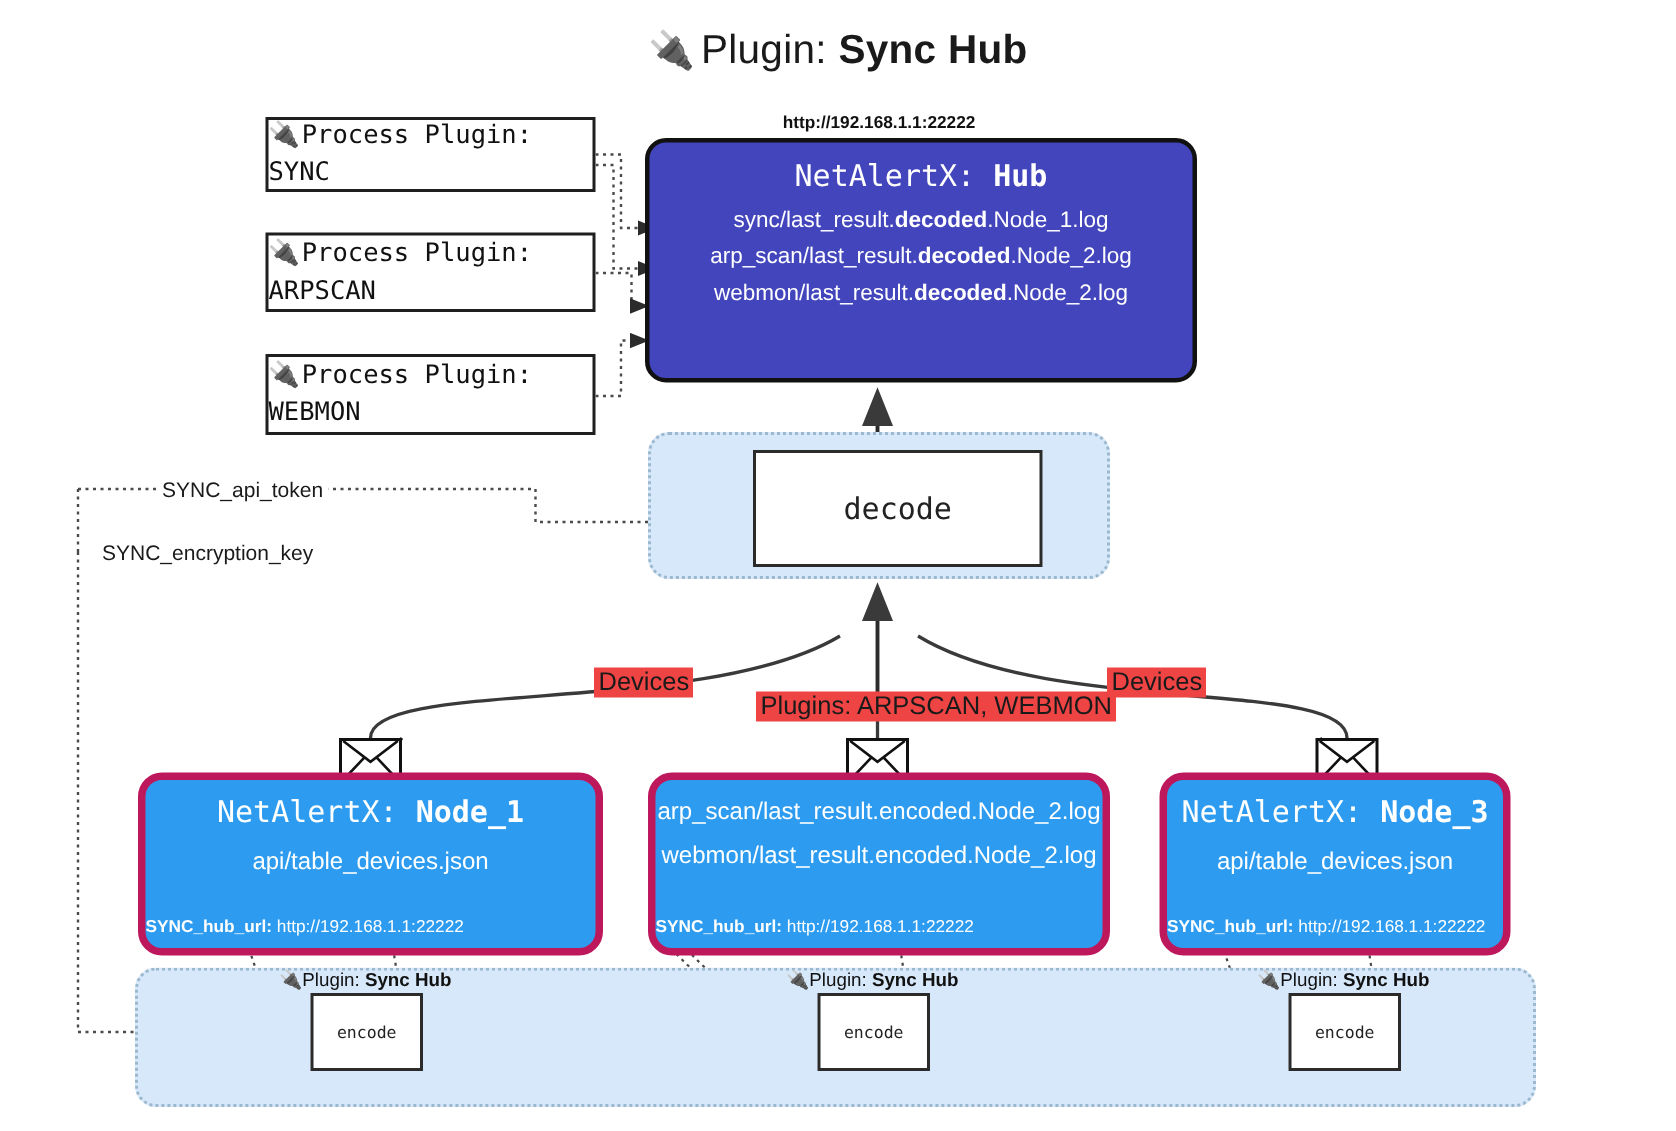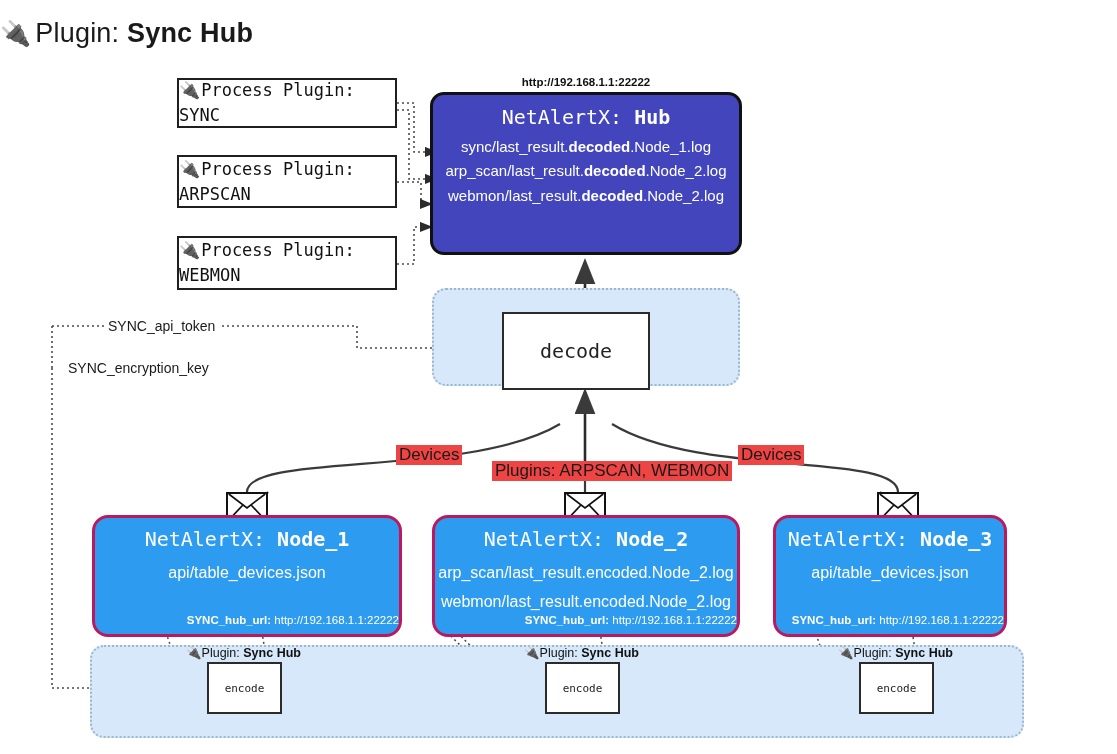--- a/index.html
+++ b/index.html
@@ -1,56 +1,56 @@
 <!DOCTYPE html>
 <html><head>
 <meta charset="utf-8">
 <style>
   html,body{margin:0;padding:0;background:#ffffff;}
   body{width:1117px;height:754px;overflow:hidden;font-family:"Liberation Sans",sans-serif;color:#1a1a1a;}
   #stage{position:relative;width:1117px;height:754px;}
   svg#wires{position:absolute;left:0;top:0;width:1117px;height:754px;pointer-events:none;}
 
-  .title{position:absolute;left:0;top:18px;width:1117px;text-align:left;font-size:27px;letter-spacing:.2px;}
+  .title{position:absolute;left:0;top:18px;width:1117px;text-align:center;font-size:27px;letter-spacing:.2px;}
   .title .plug{font-size:25px;margin-right:4px;}
   .title .lead{font-weight:400;}
   .title .strong{font-weight:700;}
 
   
   .procbox{position:absolute;background:#ffffff;border:2px solid #1f1f1f;box-sizing:border-box;
            display:flex;flex-direction:column;justify-content:center;
            font-family:"DejaVu Sans Mono","Liberation Mono",monospace;font-size:17px;line-height:1.45;color:#111;}
   .procbox .l1{white-space:nowrap;}
   .procbox .l1 .plug{font-family:"DejaVu Sans",sans-serif;margin-right:1px;}
 
   
-  .hubwrap{position:absolute;left:430px;top:92px;width:312px;height:163px;}
+  .hubwrap{position:absolute;left:430px;top:92px;width:368px;height:163px;}
   .hub{width:100%;height:100%;box-sizing:border-box;background:#4245bb;border:3px solid #111;border-radius:14px;
        color:#fff;padding-top:10px;}
   .hub .hdr{text-align:center;font-family:"DejaVu Sans Mono","Liberation Mono",monospace;font-size:20px;margin-bottom:6px;}
   .hub .hdr .b{font-weight:700;}
   .hub .ln{font-size:15px;line-height:1.62;text-align:center;white-space:nowrap;}
   .hub .ln b{font-weight:700;}
   .hubcap{position:absolute;left:430px;top:76px;width:312px;text-align:center;font-size:11.5px;font-weight:700;color:#111;}
 
   
   .lightbox{position:absolute;background:#d6e8f9;border:2.5px dotted #9bb8cf;border-radius:14px;box-sizing:border-box;}
   .whitebox{position:absolute;background:#fff;border:2.5px solid #2b2b2b;box-sizing:border-box;
             display:flex;align-items:center;justify-content:center;
             font-family:"DejaVu Sans Mono","Liberation Mono",monospace;color:#222;}
   .decode{font-size:20px;}
   .encode{font-size:11px;}
 
   
-  .node{position:absolute;background:#2d9cf0;border:3px solid #be185d;border-radius:16px;box-sizing:border-box;color:#fff;}
+  .node{position:absolute;background:#2d9cf0;border:5px solid #be185d;border-radius:16px;box-sizing:border-box;color:#fff;}
   .node .hdr{text-align:center;font-family:"DejaVu Sans Mono","Liberation Mono",monospace;font-size:20px;margin-top:9px;}
   .node .hdr .b{font-weight:700;}
   .node .ln{text-align:center;font-size:16px;line-height:1.55;margin-top:10px;white-space:nowrap;}
   .node .ln.tight{margin-top:4px;}
-  .node .foot{position:absolute;left:0;bottom:8px;width:100%;text-align:right;font-size:11.5px;white-space:nowrap;}
+  .node .foot{position:absolute;left:0;bottom:8px;width:100%;text-align:left;font-size:11.5px;white-space:nowrap;}
   .node .foot b{font-weight:700;}
 
   .envelope{position:absolute;width:42px;height:30px;background:#fff;border:2px solid #111;box-sizing:border-box;}
 
   .pluglabel{position:absolute;font-size:12.5px;white-space:nowrap;color:#111;}
   .pluglabel .b{font-weight:700;}
   .pluglabel .plug{font-family:"DejaVu Sans",sans-serif;}
 
   .edgelabel{position:absolute;font-size:17px;color:#1a1a1a;background:#ef4444;padding:0 3px;white-space:nowrap;}
   .varlabel{position:absolute;font-size:14px;color:#1a1a1a;background:#fff;padding:0 4px;white-space:nowrap;}
@@ -141,27 +141,27 @@
   <div class="hubwrap">
     <div class="hub">
       <div class="hdr"><span>NetAlertX: </span><span class="b">Hub</span></div>
       <div class="ln"><span>sync/last_result.</span><b>decoded</b><span>.Node_1.log</span></div>
       <div class="ln"><span>arp_scan/last_result.</span><b>decoded</b><span>.Node_2.log</span></div>
       <div class="ln"><span>webmon/last_result.</span><b>decoded</b><span>.Node_2.log</span></div>
     </div>
   </div>
 
   <div class="lightbox" style="left:432px;top:288px;width:308px;height:98px;"></div>
-  <div class="whitebox decode" style="left:502px;top:312px;width:148px;height:78px;">decode</div>
+  <div class="whitebox decode" style="left:502px;top:300px;width:193px;height:78px;">decode</div>
 
   <div class="varlabel" style="left:104px;top:318px;">SYNC_api_token</div>
   <div class="varlabel" style="left:64px;top:360px;text-align:right;">SYNC_encryption_key</div>
 
   <div class="edgelabel" style="left:396px;top:445px;">Devices</div>
-  <div class="edgelabel" style="left:492px;top:461px;">Plugins: ARPSCAN, WEBMON</div>
+  <div class="edgelabel" style="left:504px;top:461px;">Plugins: ARPSCAN, WEBMON</div>
   <div class="edgelabel" style="left:738px;top:445px;">Devices</div>
 
   <div class="envelope" style="left:226px;top:492px;">
     <svg viewBox="0 0 42 30" width="38" height="26" style="display:block;">
         <path d="M0,0 L21,16 L42,0 M0,30 L16,13 M42,30 L26,13" stroke="#111" stroke-width="2" fill="none"></path>
       </svg>
   </div>
   <div class="envelope" style="left:564px;top:492px;">
     <svg viewBox="0 0 42 30" width="38" height="26" style="display:block;">
         <path d="M0,0 L21,16 L42,0 M0,30 L16,13 M42,30 L26,13" stroke="#111" stroke-width="2" fill="none"></path>
@@ -173,21 +173,20 @@
       </svg>
   </div>
 
   <div class="node" style="left:92px;top:515px;width:310px;height:122px;">
     <div class="hdr"><span>NetAlertX: </span><span class="b">Node_1</span></div>
     <div class="ln">api/table_devices.json</div>
     <div class="foot"><b>SYNC_hub_url:</b><span> http://192.168.1.1:22222</span></div>
   </div>
 
   <div class="node" style="left:432px;top:515px;width:308px;height:122px;">
-    <div class="hdr"><span>NetAlertX: </span><span class="b">Node_2</span></div>
     <div class="ln">arp_scan/last_result.encoded.Node_2.log</div>
     <div class="ln tight">webmon/last_result.encoded.Node_2.log</div>
     <div class="foot"><b>SYNC_hub_url:</b><span> http://192.168.1.1:22222</span></div>
   </div>
 
   <div class="node" style="left:773px;top:515px;width:234px;height:122px;">
     <div class="hdr"><span>NetAlertX: </span><span class="b">Node_3</span></div>
     <div class="ln">api/table_devices.json</div>
     <div class="foot"><b>SYNC_hub_url:</b><span> http://192.168.1.1:22222</span></div>
   </div>

